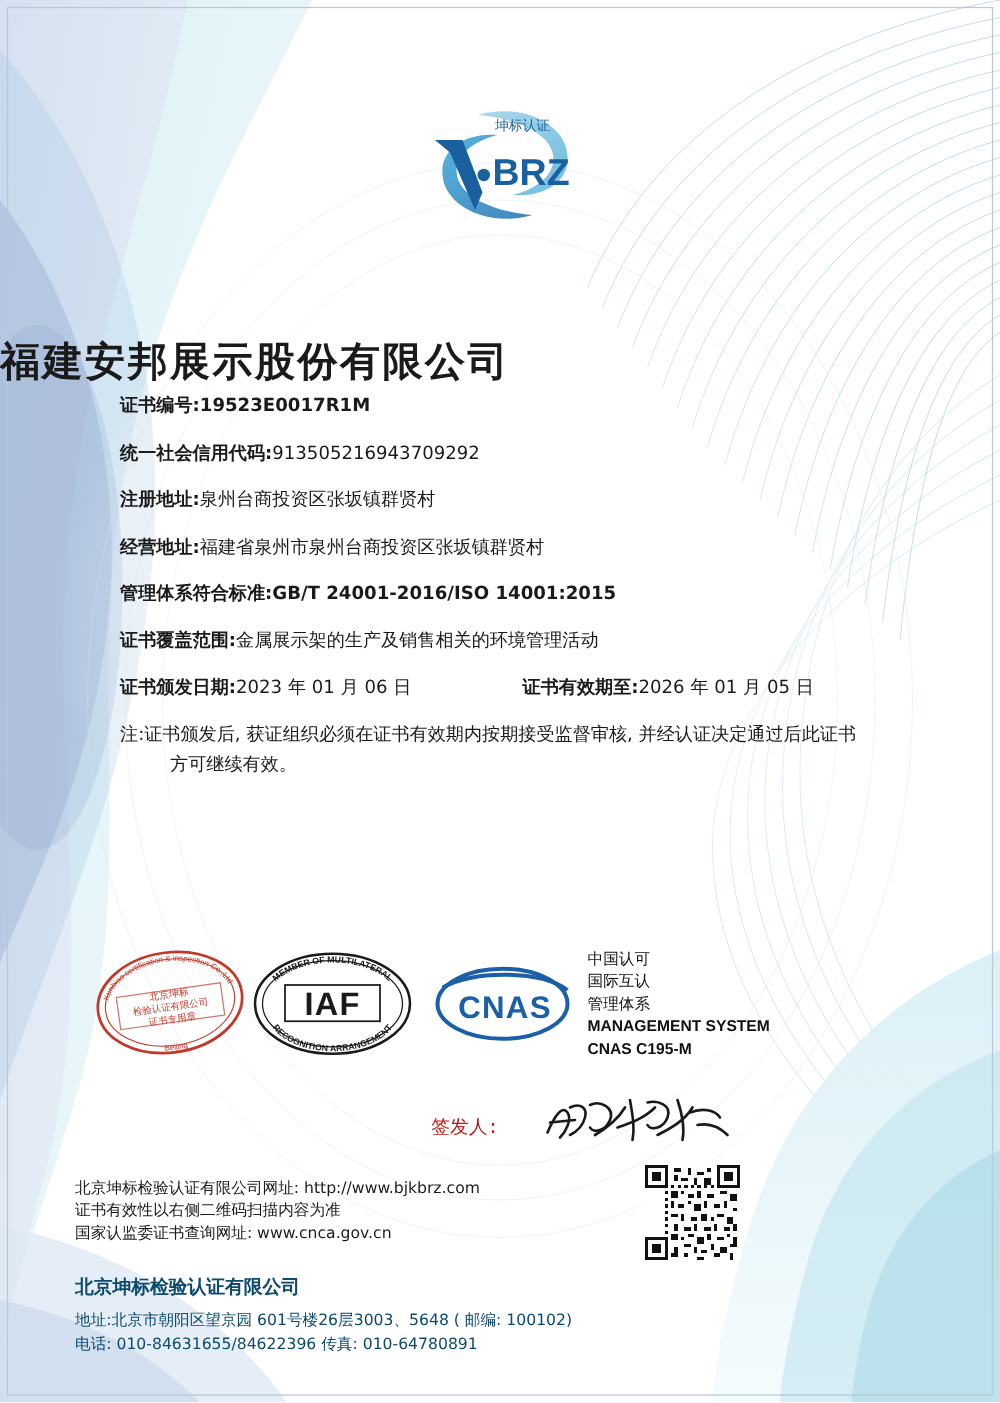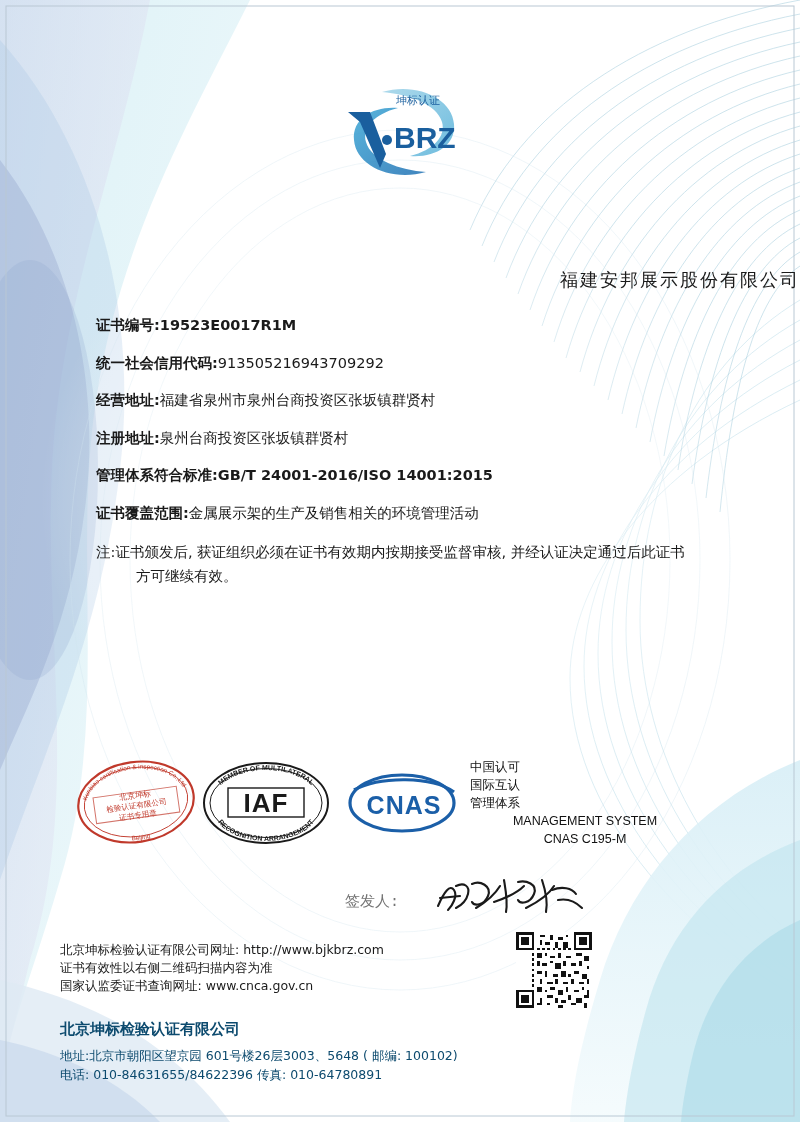--- a/index.html
+++ b/index.html
@@ -56,24 +56,24 @@
     font-weight: bold;
     letter-spacing: 4px;
     color: #2b2b2b;
     text-shadow: 1px 1px 0 #bfbfbf;
   }
   .company-name {
     position: absolute;
     top: 268px;
     left: 0;
     width: 800px;
-    text-align: right;
+    text-align: left;
     font-family: "DejaVu Sans", sans-serif;
-    font-size: 18px;
-    font-weight: normal;
+    font-size: 32px;
+    font-weight: bold;
     letter-spacing: 2px;
     color: #1a1a1a;
   }
 
   
   .fields {
     position: absolute;
     left: 96px;
     top: 315px;
     width: 620px;
@@ -138,36 +138,36 @@
   .cnas-text {
     position: absolute;
     left: 470px;
     top: 6px;
     width: 230px;
     font-family: "DejaVu Sans", sans-serif;
     font-size: 12.5px;
     line-height: 18px;
     color: #111;
   }
-  .cnas-text .en { font-family: "Liberation Sans", sans-serif; font-weight: normal; font-size: 12.5px; text-align: center; }
+  .cnas-text .en { font-family: "Liberation Sans", sans-serif; font-weight: bold; font-size: 12.5px; }
 
   
   .sign-row {
     position: absolute;
     left: 345px;
     top: 884px;
     width: 320px;
     height: 46px;
   }
   .sign-label {
     position: absolute;
     left: 0; top: 8px;
     font-family: Liberation Mono, monospace;
     font-size: 15px;
-    color: #737373;
+    color: #b91c1c;
   }
   .sign-mark {
     position: absolute;
     left: 85px;
     top: -12px;
     width: 160px;
     height: 50px;
   }
 
   
@@ -324,35 +324,43 @@
 
       <div class="field-row">
         <span class="field-label">证书编号:</span><span class="field-value bold">19523E0017R1M</span>
       </div>
 
       <div class="field-row">
         <span class="field-label">统一社会信用代码:</span><span class="field-value">913505216943709292</span>
       </div>
 
       <div class="field-row">
+        <span class="field-label">注册地址:</span><span class="field-value">泉州台商投资区张坂镇群贤村</span>
+      </div>
+
+      <div class="field-row">
         <span class="field-label">经营地址:</span><span class="field-value">福建省泉州市泉州台商投资区张坂镇群贤村</span>
-      </div>
-
-      <div class="field-row">
-        <span class="field-label">注册地址:</span><span class="field-value">泉州台商投资区张坂镇群贤村</span>
       </div>
 
       <div class="field-row">
         <span class="field-label">管理体系符合标准:</span><span class="field-value bold">GB/T 24001-2016/ISO 14001:2015</span>
       </div>
 
       <div class="field-row">
         <span class="field-label">证书覆盖范围:</span><span class="field-value">金属展示架的生产及销售相关的环境管理活动</span>
       </div>
 
+      <div class="dates-row">
+        <span class="date-issue">
+          <span class="field-label">证书颁发日期:</span><span class="field-value">2023 年 01 月 06 日</span>
+        </span>
+        <span class="date-valid">
+          <span class="field-label">证书有效期至:</span><span class="field-value">2026 年 01 月 05 日</span>
+        </span>
+      </div>
 
       <div class="note">
         <div>注:证书颁发后, 获证组织必须在证书有效期内按期接受监督审核, 并经认证决定通过后此证书</div>
         <div class="note-line2">方可继续有效。</div>
       </div>
     </div>
 
     <div class="seals">
 
       <svg class="seal-red" viewBox="0 0 128 100">

